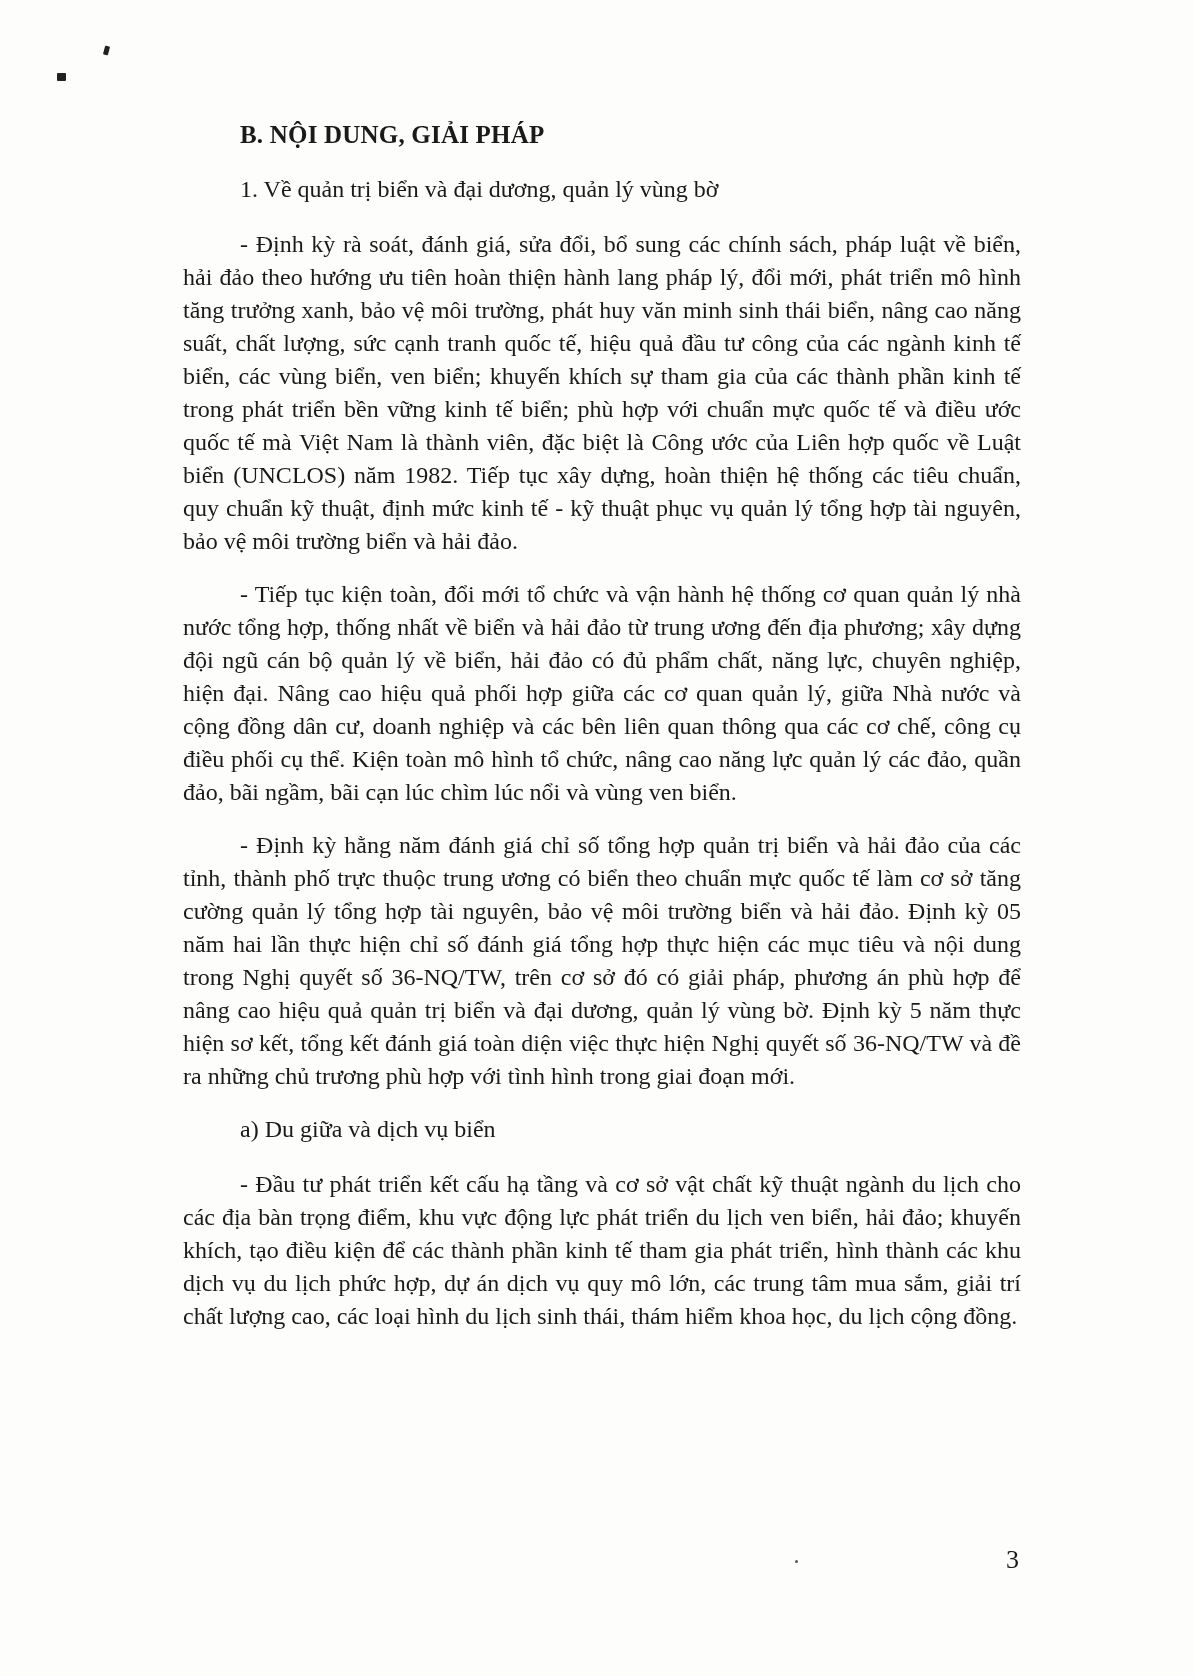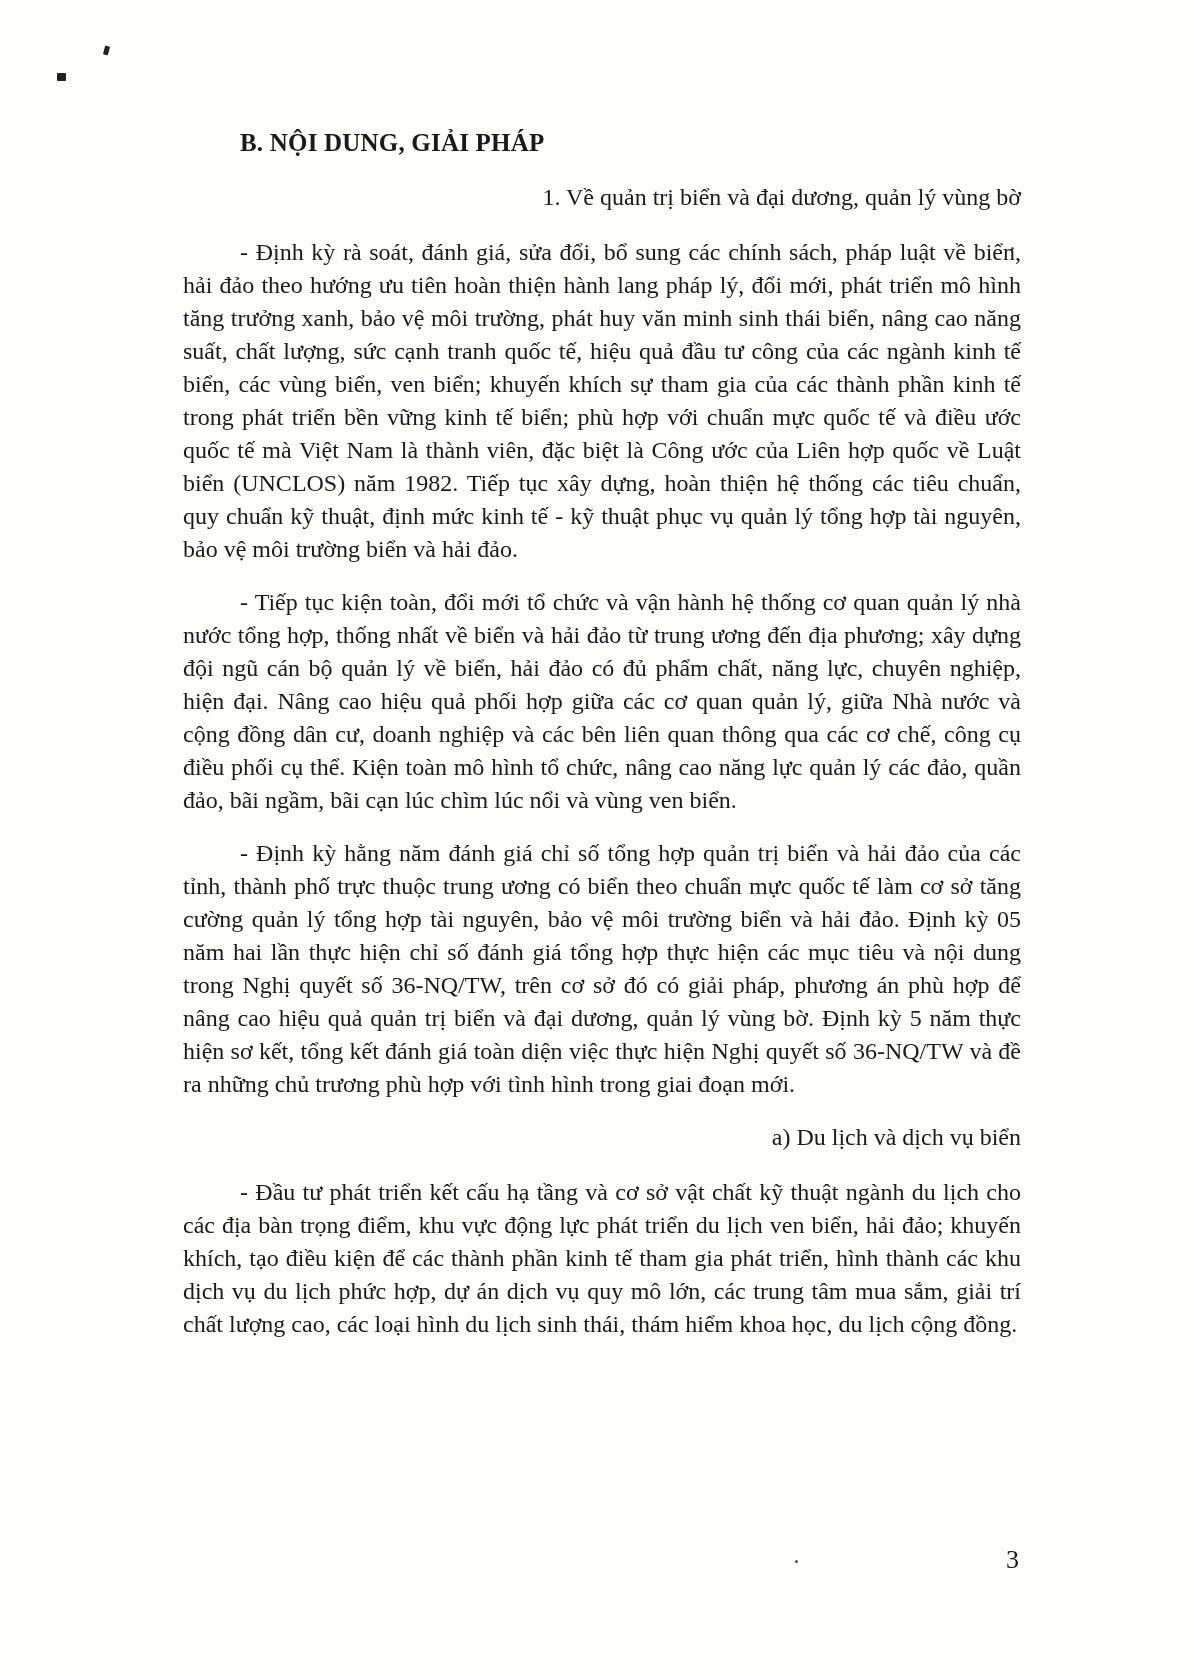--- a/index.html
+++ b/index.html
@@ -14,37 +14,37 @@
     background: #fdfdfc;
     color: #161616;
     overflow: hidden;
   }
   .content {
     position: absolute;
     left: 183px; top: 110px;
     width: 838px;
   }
   .content p {
-    margin: 16px 0 20px 0;
+    margin: 8px 0 20px 0;
     font-size: 24px;
     line-height: 33px;
     text-align: justify;
     text-indent: 57px;
     color: #1a1a1a;
   }
   .content p.heading {
     font-weight: bold;
     font-size: 25px;
     text-align: left;
     letter-spacing: 0.2px;
     margin-bottom: 22px;
     white-space: nowrap;
   }
   .content p.subheading {
-    text-align: right;
+    text-align: left;
     margin-top: 4px;
     margin-bottom: 22px;
   }
   .page-number {
     position: absolute;
     left: 1006px; top: 1545px;
     font-size: 26px;
     color: #1a1a1a;
   }
   .speck { position: absolute; background: #222; border-radius: 1px; }
@@ -63,19 +63,19 @@
   <span class="speck s2"></span>
   <span class="speck dot d1"></span>
   <span class="speck dot d2"></span>
 
   <div class="content">
     <p class="heading">B. NỘI DUNG, GIẢI PHÁP</p>
     <p class="subheading">1. Về quản trị biển và đại dương, quản lý vùng bờ</p>
     <p class="body-paragraph">- Định kỳ rà soát, đánh giá, sửa đổi, bổ sung các chính sách, pháp luật về biển, hải đảo theo hướng ưu tiên hoàn thiện hành lang pháp lý, đổi mới, phát triển mô hình tăng trưởng xanh, bảo vệ môi trường, phát huy văn minh sinh thái biển, nâng cao năng suất, chất lượng, sức cạnh tranh quốc tế, hiệu quả đầu tư công của các ngành kinh tế biển, các vùng biển, ven biển; khuyến khích sự tham gia của các thành phần kinh tế trong phát triển bền vững kinh tế biển; phù hợp với chuẩn mực quốc tế và điều ước quốc tế mà Việt Nam là thành viên, đặc biệt là Công ước của Liên hợp quốc về Luật biển (UNCLOS) năm 1982. Tiếp tục xây dựng, hoàn thiện hệ thống các tiêu chuẩn, quy chuẩn kỹ thuật, định mức kinh tế - kỹ thuật phục vụ quản lý tổng hợp tài nguyên, bảo vệ môi trường biển và hải đảo.</p>
     <p class="body-paragraph">- Tiếp tục kiện toàn, đổi mới tổ chức và vận hành hệ thống cơ quan quản lý nhà nước tổng hợp, thống nhất về biển và hải đảo từ trung ương đến địa phương; xây dựng đội ngũ cán bộ quản lý về biển, hải đảo có đủ phẩm chất, năng lực, chuyên nghiệp, hiện đại. Nâng cao hiệu quả phối hợp giữa các cơ quan quản lý, giữa Nhà nước và cộng đồng dân cư, doanh nghiệp và các bên liên quan thông qua các cơ chế, công cụ điều phối cụ thể. Kiện toàn mô hình tổ chức, nâng cao năng lực quản lý các đảo, quần đảo, bãi ngầm, bãi cạn lúc chìm lúc nổi và vùng ven biển.</p>
     <p class="body-paragraph">- Định kỳ hằng năm đánh giá chỉ số tổng hợp quản trị biển và hải đảo của các tỉnh, thành phố trực thuộc trung ương có biển theo chuẩn mực quốc tế làm cơ sở tăng cường quản lý tổng hợp tài nguyên, bảo vệ môi trường biển và hải đảo. Định kỳ 05 năm hai lần thực hiện chỉ số đánh giá tổng hợp thực hiện các mục tiêu và nội dung trong Nghị quyết số 36-NQ/TW, trên cơ sở đó có giải pháp, phương án phù hợp để nâng cao hiệu quả quản trị biển và đại dương, quản lý vùng bờ. Định kỳ 5 năm thực hiện sơ kết, tổng kết đánh giá toàn diện việc thực hiện Nghị quyết số 36-NQ/TW và đề ra những chủ trương phù hợp với tình hình trong giai đoạn mới.</p>
-    <p class="subheading">a) Du lịch và dịch vụ biển</p>
+    <p class="subheading">a) Du giữa và dịch vụ biển</p>
     <p class="body-paragraph">- Đầu tư phát triển kết cấu hạ tầng và cơ sở vật chất kỹ thuật ngành du lịch cho các địa bàn trọng điểm, khu vực động lực phát triển du lịch ven biển, hải đảo; khuyến khích, tạo điều kiện để các thành phần kinh tế tham gia phát triển, hình thành các khu dịch vụ du lịch phức hợp, dự án dịch vụ quy mô lớn, các trung tâm mua sắm, giải trí chất lượng cao, các loại hình du lịch sinh thái, thám hiểm khoa học, du lịch cộng đồng.</p>
   </div>
 
   <div class="page-number">3</div>
 
 </div>
 
 </body></html>

